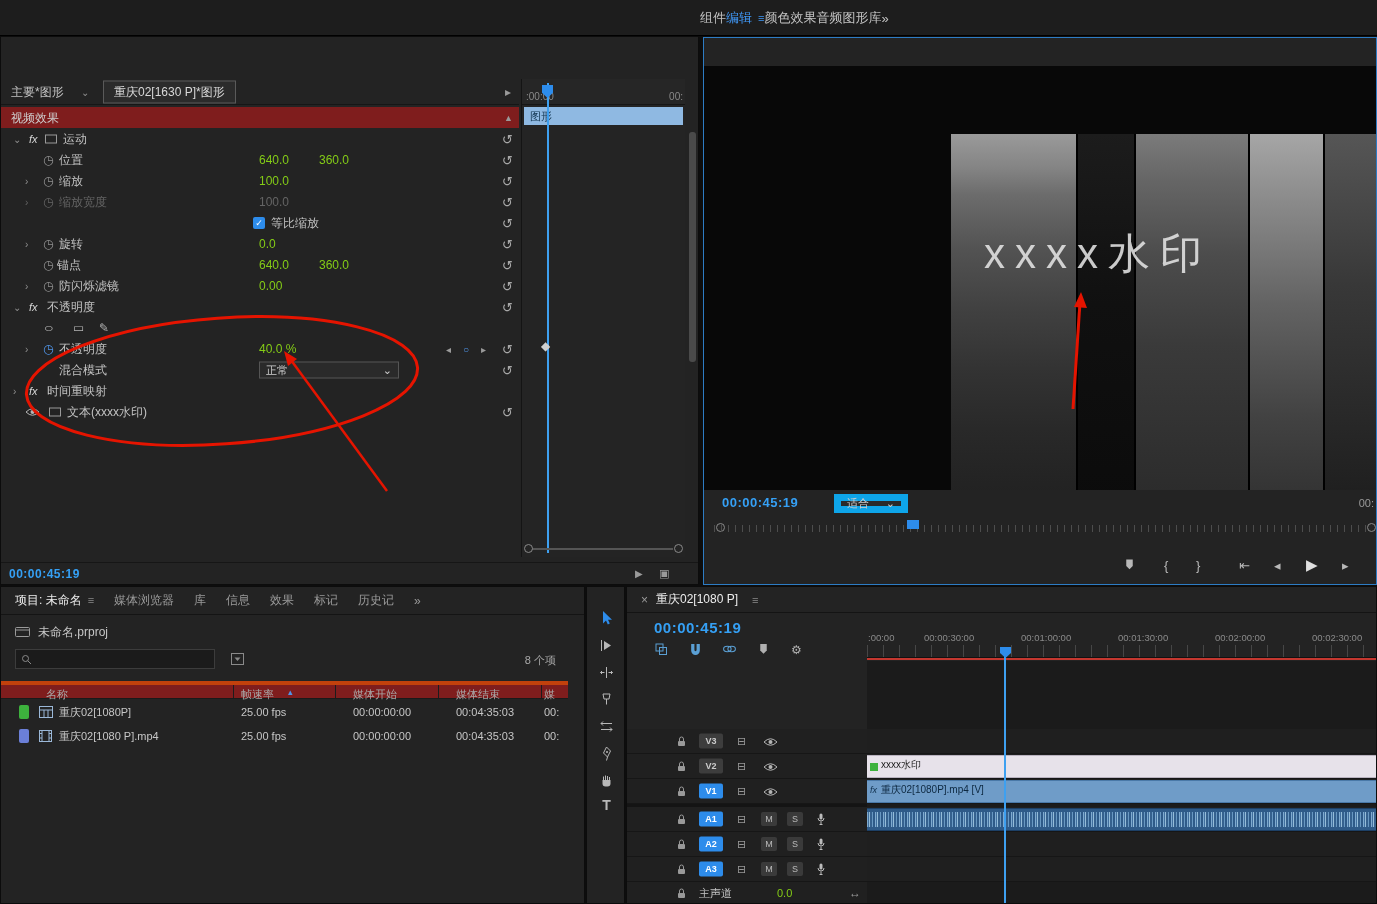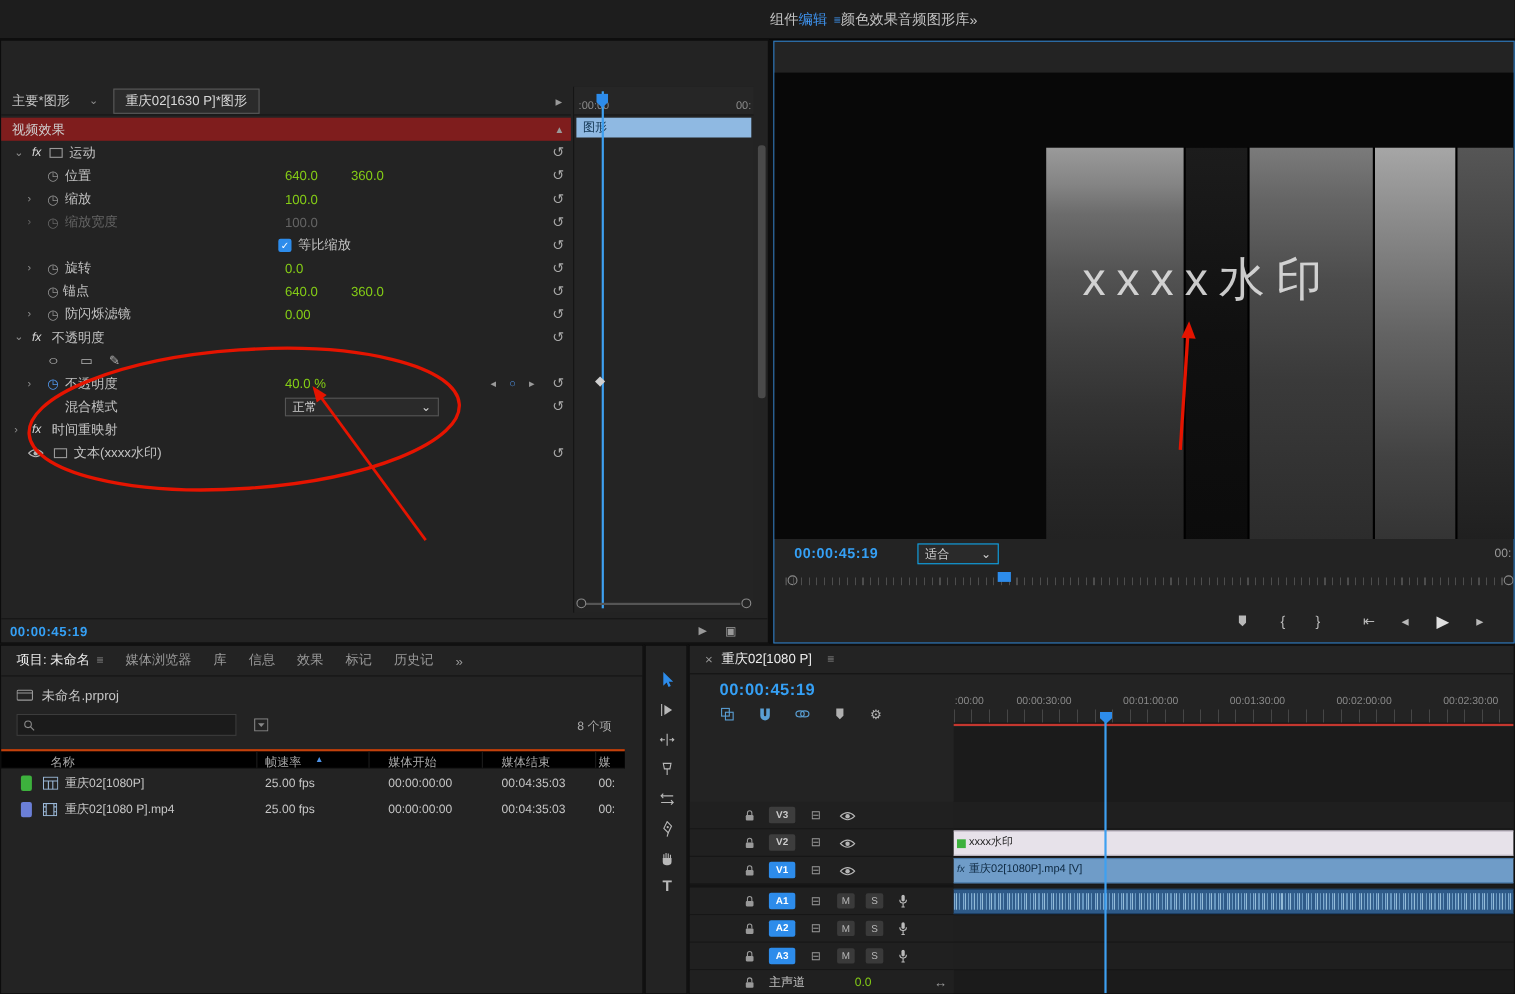--- a/index.html
+++ b/index.html
@@ -57,31 +57,31 @@
 .program{border:1px solid #2d7cc4!important}
 .video{position:absolute;left:0;top:28px;right:0;height:424px;background:#080808;overflow:hidden}
 .collage{position:absolute;left:247px;top:68px;width:427px;height:378px;display:flex;gap:2px;background:#000;overflow:hidden}
 .s1{width:125px;background:linear-gradient(180deg,#9a9a9a 0%,#848484 9%,#6c6c6c 16%,#535353 30%,#404040 47%,#333 62%,#292929 78%,#202020 100%)}
 .s2{width:56px;background:linear-gradient(180deg,#1c1c1c,#101010 45%,#0b0b0b)}
 .s3{width:112px;background:linear-gradient(180deg,#7b7b7b 0%,#666 12%,#4c4c4c 32%,#3a3a3a 56%,#2a2a2a 100%)}
 .s4{width:73px;background:linear-gradient(180deg,#a6a6a6,#8a8a8a 18%,#636363 45%,#424242 75%,#303030)}
 .s5{flex:1;background:linear-gradient(180deg,#565656,#383838 40%,#1d1d1d)}
 .wm{position:absolute;left:280px;top:160px;font-size:42px;letter-spacing:10px;color:rgba(228,228,228,.88)}
 .pm-controls{position:absolute;left:0;top:452px;right:0;height:28px}
-.fitdd{position:absolute;left:130px;top:4px;width:74px;height:19px;background:#2a2a2a;border:1px solid #0ea5e9;display:flex;align-items:center;justify-content:space-between;padding:0 6px;font-size:11px;color:#cfcfcf}
+.fitdd{position:absolute;left:130px;top:4px;width:74px;height:19px;background:#2a2a2a;border:7px solid #0ea5e9;display:flex;align-items:center;justify-content:space-between;padding:0 6px;font-size:11px;color:#cfcfcf}
 .pm-scrub{position:absolute;left:0;top:480px;right:0;height:18px}
 .pm-ticks{position:absolute;left:10px;right:4px;top:7px;height:7px;background:repeating-linear-gradient(90deg,#4d4d4d 0 1px,transparent 1px 7px)}
 .pm-mark{position:absolute;left:203px;top:2px;width:12px;height:9px;background:#2d8ceb}
 .pm-transport{position:absolute;left:0;bottom:0;right:0;height:38px}
 .pm-transport>*{position:absolute;top:50%;transform:translateY(-50%);color:#b8b8b8;font-size:13px}
 
 .prj-file{position:absolute;left:14px;top:36px;height:18px;display:flex;align-items:center;gap:8px;color:#c6c6c6}
 .search{position:absolute;left:14px;top:62px;width:200px;height:20px;background:#1b1b1b;border:1px solid #3c3c3c;display:flex;align-items:center;padding:0 5px;gap:5px}
 .search input{background:transparent;border:0;outline:0;color:#ddd;width:170px;font-size:11px}
-.hdr{position:absolute;left:0;top:94px;right:16px;height:18px;background:#000000;border-top:2px solid #c2410c;border-bottom:1px solid #1a1a1a;color:#a8a8a8;font-size:11px}
+.hdr{position:absolute;left:0;top:94px;right:16px;height:18px;background:#7f1d1d;border-top:4px solid #c2410c;border-bottom:1px solid #1a1a1a;color:#a8a8a8;font-size:11px}
 .hdr>span{position:absolute;top:2px}
 .colsep{position:absolute;top:0;bottom:0;width:1px;background:#1c1c1c}
 .prow{position:absolute;left:0;right:0;height:24px;font-size:11px;color:#c6c6c6}
 .prow>*{position:absolute;top:50%;transform:translateY(-50%);white-space:nowrap}
 .chip{width:10px;height:14px;border-radius:2px}
 
 .tools{background:#232323}
 .tool{position:absolute;left:11px;width:17px;height:17px;text-align:center}
 
 .tl-tc{position:absolute;left:27px;top:32px;font-size:15px}

